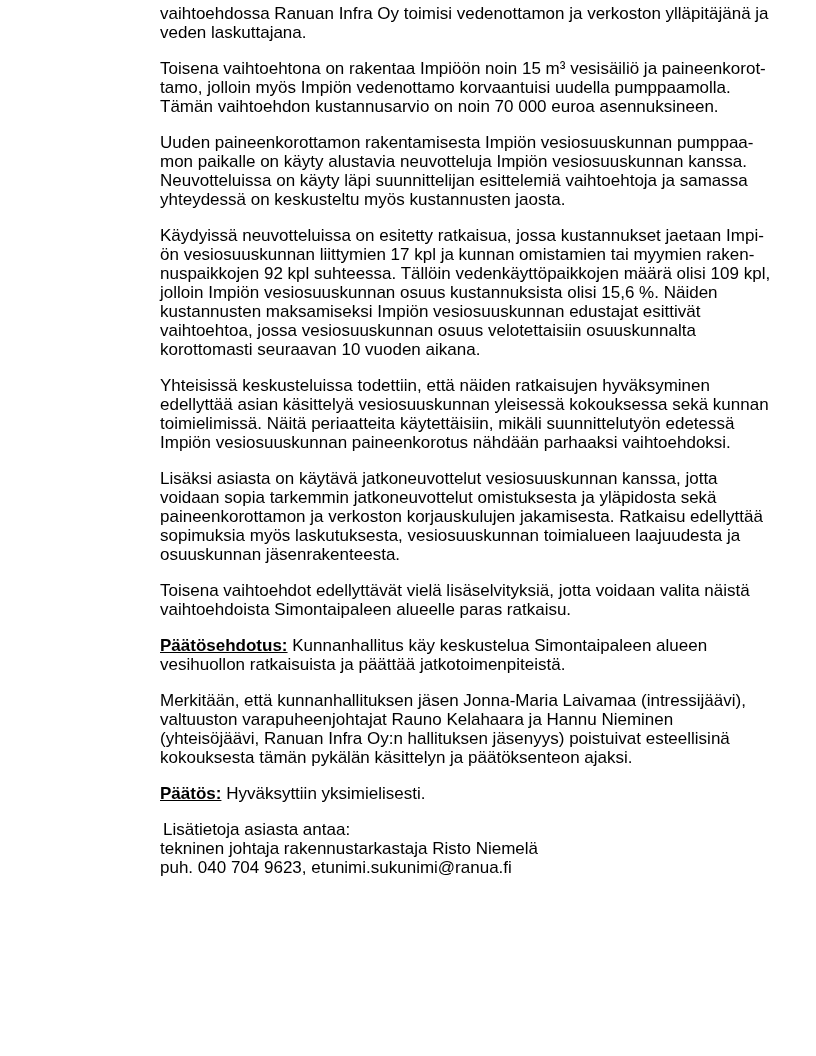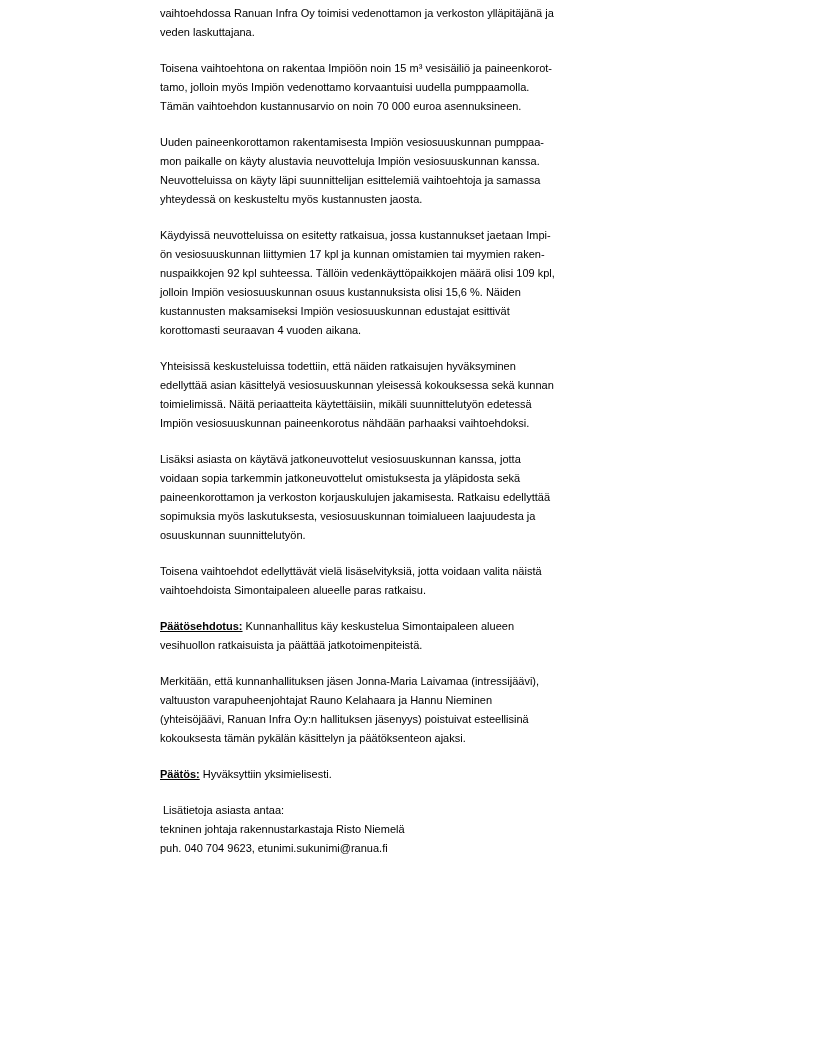--- a/index.html
+++ b/index.html
@@ -13,21 +13,21 @@
     background: #ffffff;
     position: relative;
     overflow: hidden;
   }
   .doc-body {
     position: absolute;
     left: 160px;
     top: 4px;
     width: 640px;
     font-family: "Liberation Sans", sans-serif;
-    font-size: 11px;
+    font-size: 17px;
     line-height: 19px;
     color: #000000;
     -webkit-font-smoothing: antialiased;
   }
   .para {
     margin: 0 0 17px 0;
     padding: 0;
   }
   .line {
     display: block;
@@ -59,34 +59,35 @@
       <span class="line">mon paikalle on käyty alustavia neuvotteluja Impiön vesiosuuskunnan kanssa.</span>
       <span class="line">Neuvotteluissa on käyty läpi suunnittelijan esittelemiä vaihtoehtoja ja samassa</span>
       <span class="line">yhteydessä on keskusteltu myös kustannusten jaosta.</span>
     </p>
     <p class="para">
       <span class="line">Käydyissä neuvotteluissa on esitetty ratkaisua, jossa kustannukset jaetaan Impi-</span>
       <span class="line">ön vesiosuuskunnan liittymien 17 kpl ja kunnan omistamien tai myymien raken-</span>
       <span class="line">nuspaikkojen 92 kpl suhteessa. Tällöin vedenkäyttöpaikkojen määrä olisi 109 kpl,</span>
       <span class="line">jolloin Impiön vesiosuuskunnan osuus kustannuksista olisi 15,6 %. Näiden</span>
       <span class="line">kustannusten maksamiseksi Impiön vesiosuuskunnan edustajat esittivät</span>
-      <span class="line">korottomasti seuraavan 4 vuoden aikana.</span>
+      <span class="line">vaihtoehtoa, jossa vesiosuuskunnan osuus velotettaisiin osuuskunnalta</span>
+      <span class="line">korottomasti seuraavan 10 vuoden aikana.</span>
     </p>
     <p class="para">
       <span class="line">Yhteisissä keskusteluissa todettiin, että näiden ratkaisujen hyväksyminen</span>
       <span class="line">edellyttää asian käsittelyä vesiosuuskunnan yleisessä kokouksessa sekä kunnan</span>
       <span class="line">toimielimissä. Näitä periaatteita käytettäisiin, mikäli suunnittelutyön edetessä</span>
       <span class="line">Impiön vesiosuuskunnan paineenkorotus nähdään parhaaksi vaihtoehdoksi.</span>
     </p>
     <p class="para">
       <span class="line">Lisäksi asiasta on käytävä jatkoneuvottelut vesiosuuskunnan kanssa, jotta</span>
       <span class="line">voidaan sopia tarkemmin jatkoneuvottelut omistuksesta ja yläpidosta sekä</span>
       <span class="line">paineenkorottamon ja verkoston korjauskulujen jakamisesta. Ratkaisu edellyttää</span>
       <span class="line">sopimuksia myös laskutuksesta, vesiosuuskunnan toimialueen laajuudesta ja</span>
-      <span class="line">osuuskunnan suunnittelutyön.</span>
+      <span class="line">osuuskunnan jäsenrakenteesta.</span>
     </p>
     <p class="para">
       <span class="line">Toisena vaihtoehdot edellyttävät vielä lisäselvityksiä, jotta voidaan valita näistä</span>
       <span class="line">vaihtoehdoista Simontaipaleen alueelle paras ratkaisu.</span>
     </p>
     <p class="para">
       <span class="line"><span class="para-label">Päätösehdotus:</span> Kunnanhallitus käy keskustelua Simontaipaleen alueen</span>
       <span class="line">vesihuollon ratkaisuista ja päättää jatkotoimenpiteistä.</span>
     </p>
     <p class="para">

